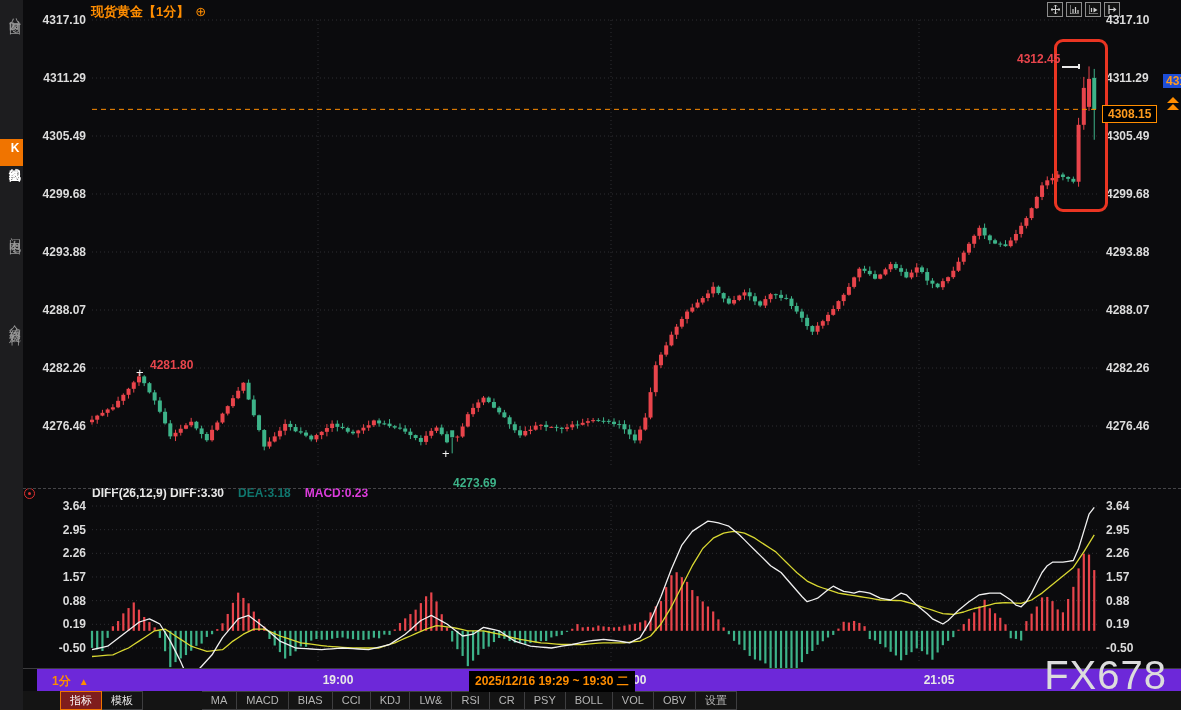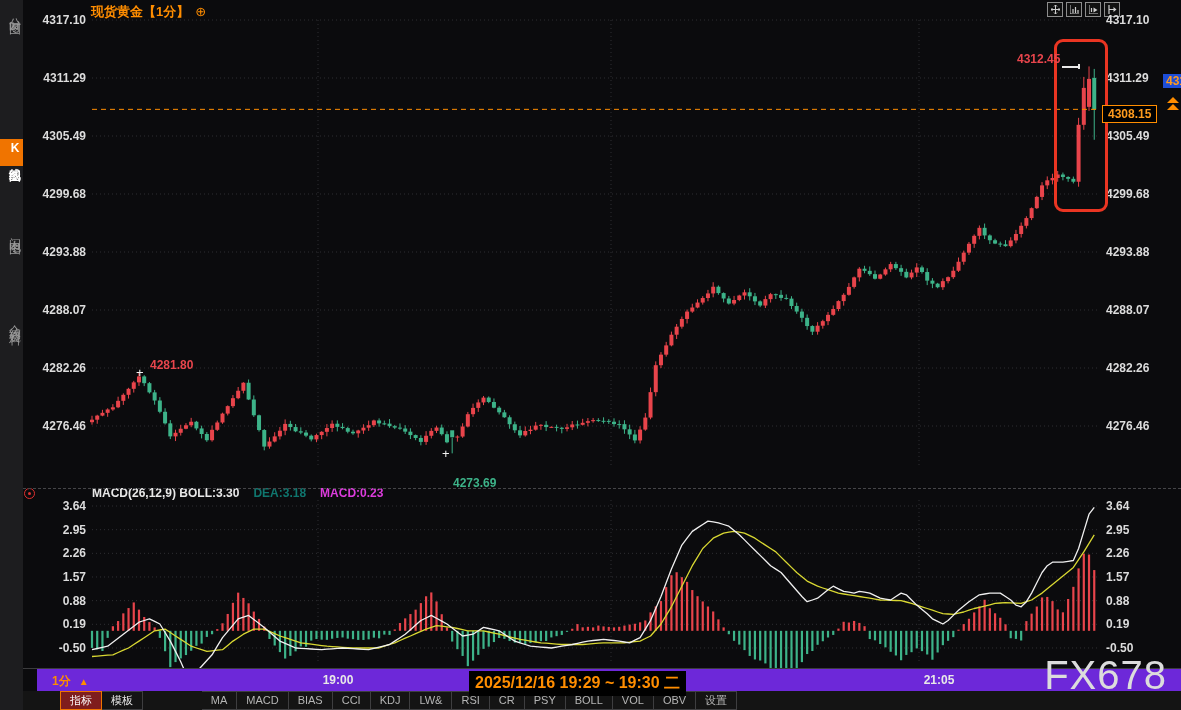--- a/index.html
+++ b/index.html
@@ -46,21 +46,21 @@
                  border-radius:50%;display:flex;align-items:center;justify-content:center;cursor:pointer;}
   #macd-collapse:after{content:"";width:3px;height:3px;background:#e03030;border-radius:50%;}
   
   .hdiv{position:absolute;left:23px;width:1158px;border-top:1px dashed #454548;}
   .hline{position:absolute;left:23px;width:1158px;border-top:1px solid #3c3c3e;}
   
   #time-axis{position:absolute;left:37px;top:669px;width:1158px;height:22px;background:#6d28d9;padding-left:28px;}
   .time-label{position:absolute;top:4px;color:#e8e8e8;font-size:12px;font-weight:700;transform:translateX(-50%);}
   #period-sel{position:absolute;left:15px;top:4px;color:#ff8d00;font-size:12px;font-weight:700;cursor:pointer;}
   #period-sel .arr{font-size:10px;margin-left:8px;}
-  #range-tip{position:absolute;left:432px;top:2px;background:#000;color:#ff8d00;font-size:16px;
+  #range-tip{position:absolute;left:432px;top:2px;background:#000;color:#ff8d00;font-size:12px;
              font-weight:700;padding:2px 6px;z-index:5;}
   
   #toolbar{position:absolute;left:23px;top:691px;width:1158px;height:19px;background:#141414;display:flex;}
   .tb-item{height:17px;line-height:17px;border:1px solid #3e3e40;border-left:none;padding:0 9px;
            color:#b5b5b5;font-size:11px;cursor:pointer;white-space:nowrap;}
   .tb-item:first-child{border-left:1px solid #3e3e40;margin-left:37px;}
   .tb-item.sel{background:#7f1d1d;color:#fff;border-color:#f07400;}
   .tb-item.vip{color:#ff8d00;margin-top:24px;}
   .tb-item.tpl{color:#e8e8e8;}
   
@@ -761,21 +761,21 @@
   <div class="cross" id="cross-low" style="left: 442px; top: 450.353px;">+</div>
   <div id="ref-price" style="top: 73.9931px;">4310.89</div>
   <div id="last-price" style="top: 105px;">4308.15</div>
   <div id="latest-marker">
       <div class="tri"></div>
       <div class="tri"></div>
     </div>
 
   <div id="macd-collapse"></div>
   <div id="macd-header">
-    <span class="w">MACD(26,12,9) BOLL:3.30</span>
+    <span class="w">DIFF(26,12,9) DIFF:3.30</span>
     <span class="y">DEA:3.18</span>
     <span class="m">MACD:0.23</span>
   </div>
 
   <div class="hdiv" style="top:488px"></div>
   <div class="hline" style="top:668px"></div>
 
   <div id="time-axis">
     <div id="period-sel">
       <span>1分</span><span class="arr">▲</span>

